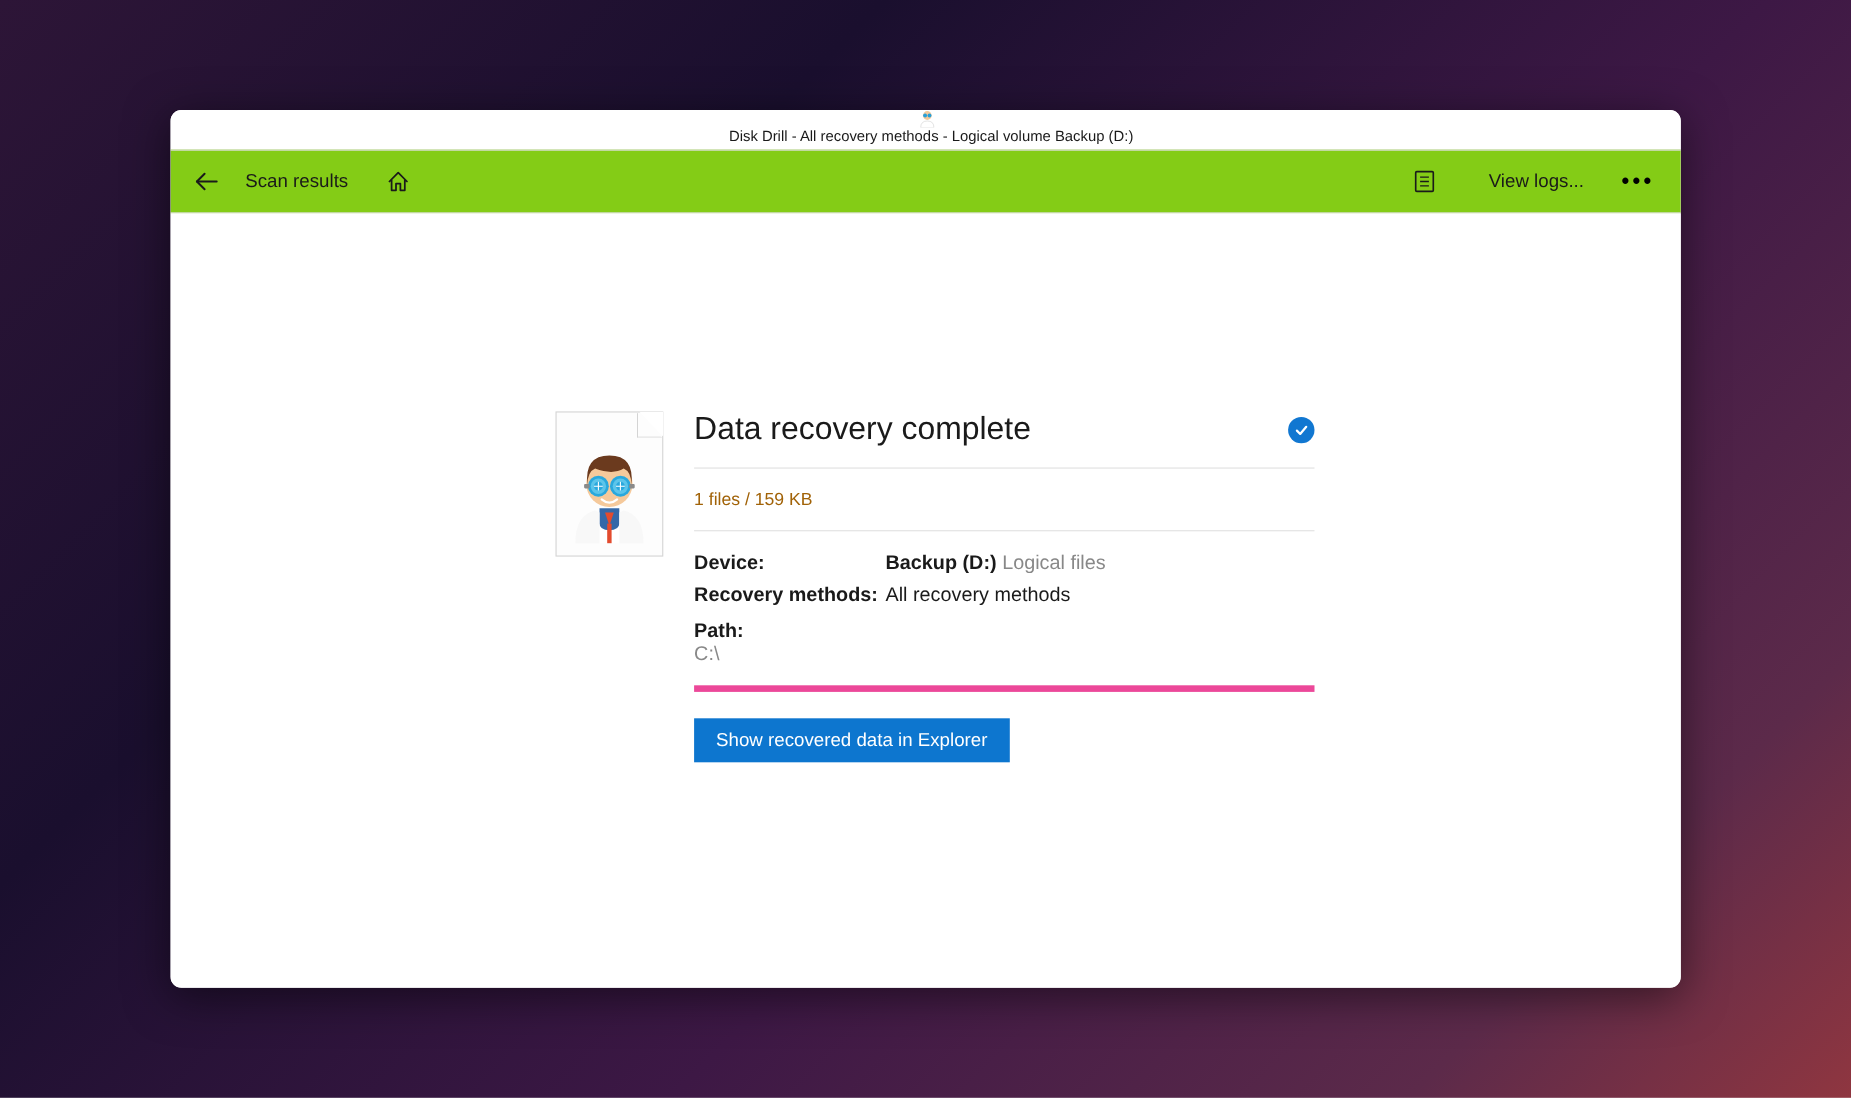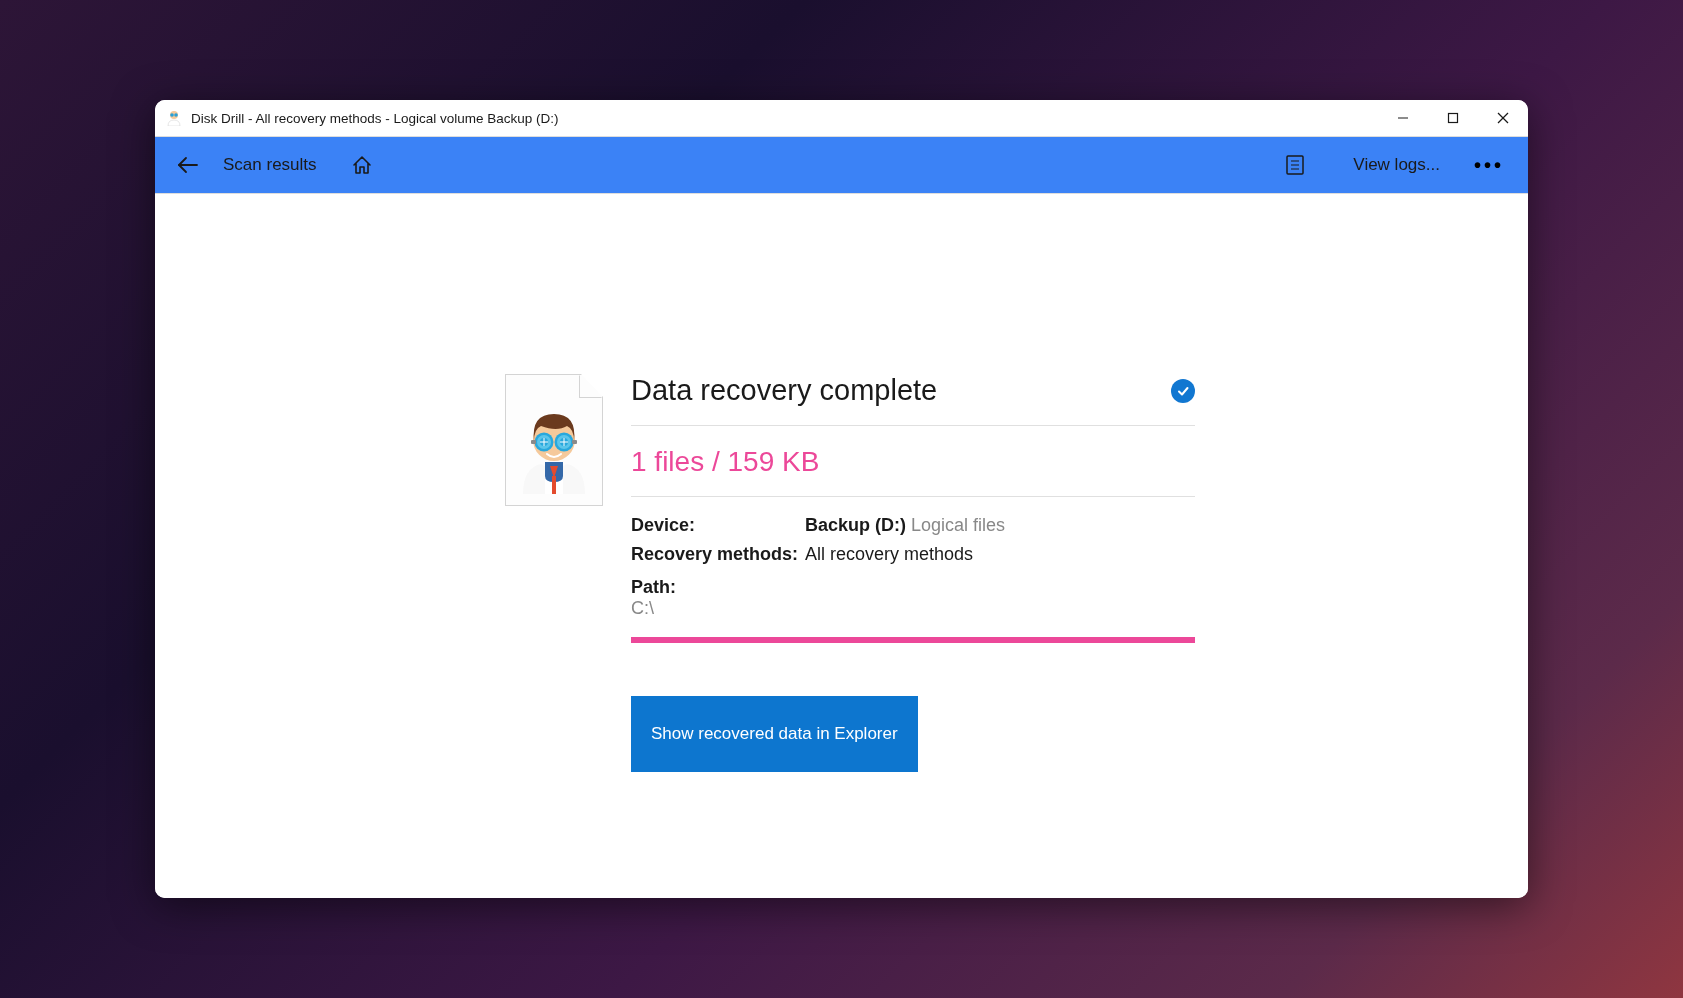--- a/index.html
+++ b/index.html
@@ -29,20 +29,21 @@
       flex-direction: column;
       overflow: hidden;
     }
     
     .titlebar {
       height: 36px;
       display: flex;
       align-items: center;
       padding: 0 0 0 10px;
       background: #ffffff;
+      flex-direction: column;
     }
     
     .titlebar-icon {
       width: 18px;
       height: 18px;
       margin-right: 8px;
       display: flex;
       align-items: center;
       justify-content: center;
     }
@@ -62,21 +63,21 @@
       width: 50px;
       height: 36px;
       display: flex;
       align-items: center;
       justify-content: center;
       cursor: pointer;
     }
     
     .toolbar {
       height: 58px;
-      background: #3b82f6;
+      background: #84cc16;
       border-top: 1px solid #ddd;
       border-bottom: 1px solid #ddd;
       display: flex;
       align-items: center;
       padding: 0 18px;
     }
     
     .toolbar-left {
       display: flex;
       align-items: center;
@@ -218,22 +219,22 @@
       align-items: center;
       justify-content: center;
     }
     
     .summary-row {
       padding: 20px 0 18px 0;
       border-bottom: 1px solid #e0e0e0;
     }
     
     .summary-text {
-      font-size: 28px;
-      color: #ec4899;
+      font-size: 16px;
+      color: #a16207;
     }
     
     .info-table {
       padding: 18px 0;
       border-bottom: 6px solid #ec4899;
     }
     
     .info-row {
       display: flex;
       margin-bottom: 8px;
@@ -266,24 +267,23 @@
     }
     
     .action-row {
       padding-top: 24px;
     }
     
     .action-button {
       background: #0d76cf;
       color: #ffffff;
       border: none;
-      padding: 28px 20px;
+      padding: 10px 20px;
       font-size: 17px;
       cursor: pointer;
-      margin-top: 29px;
     }
   </style>
 </head>
 <body>
 
 <div class="window">
 
   <div class="titlebar">
     <div class="titlebar-icon">
       <svg width="16" height="16" viewBox="0 0 16 16">

